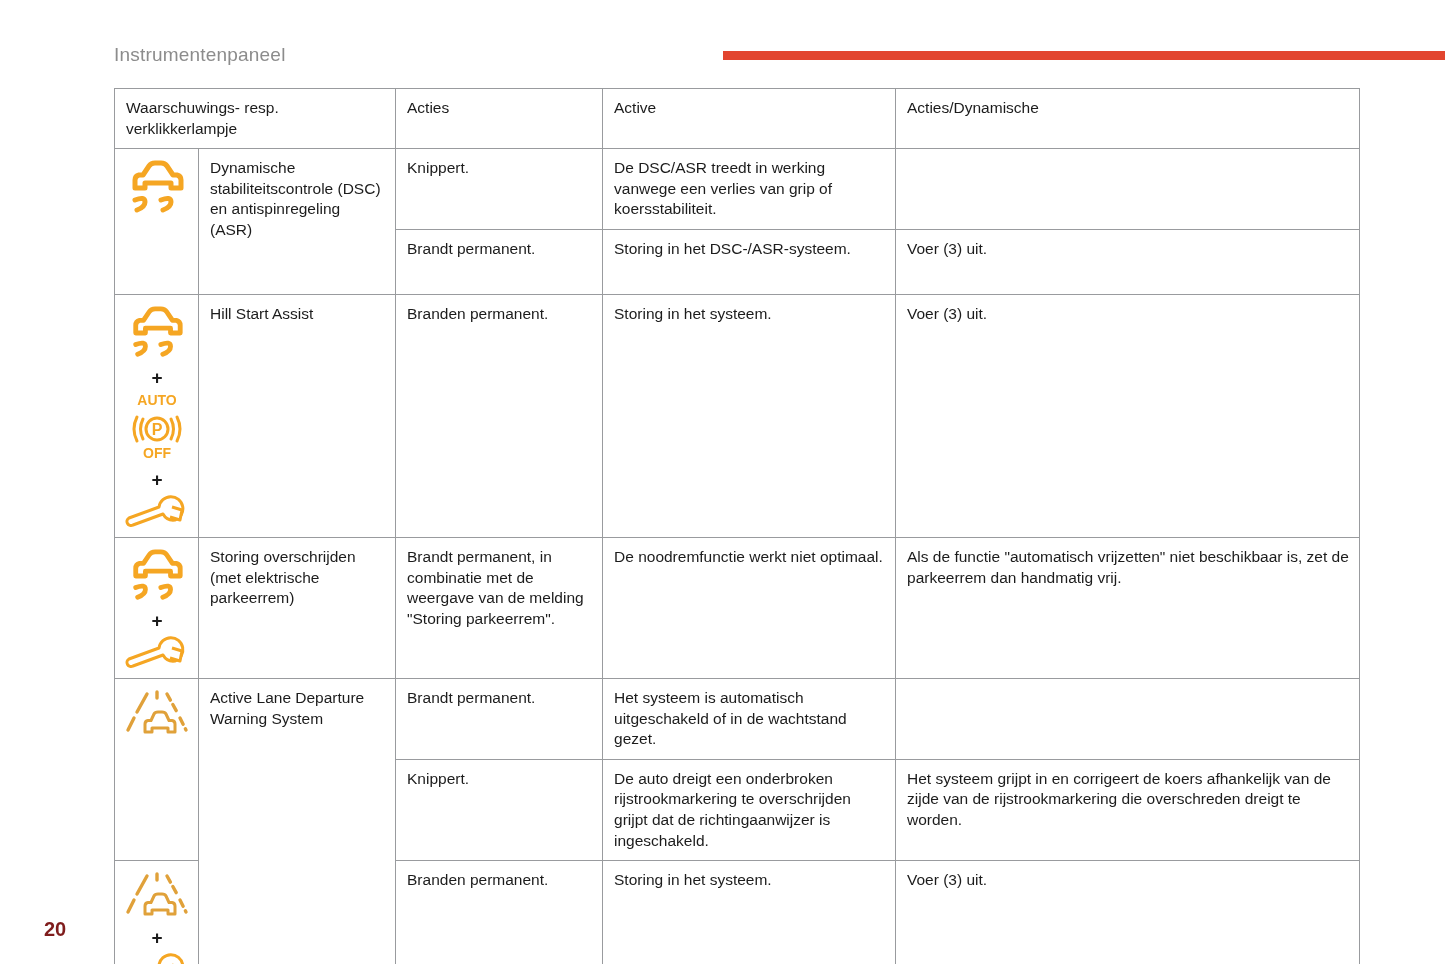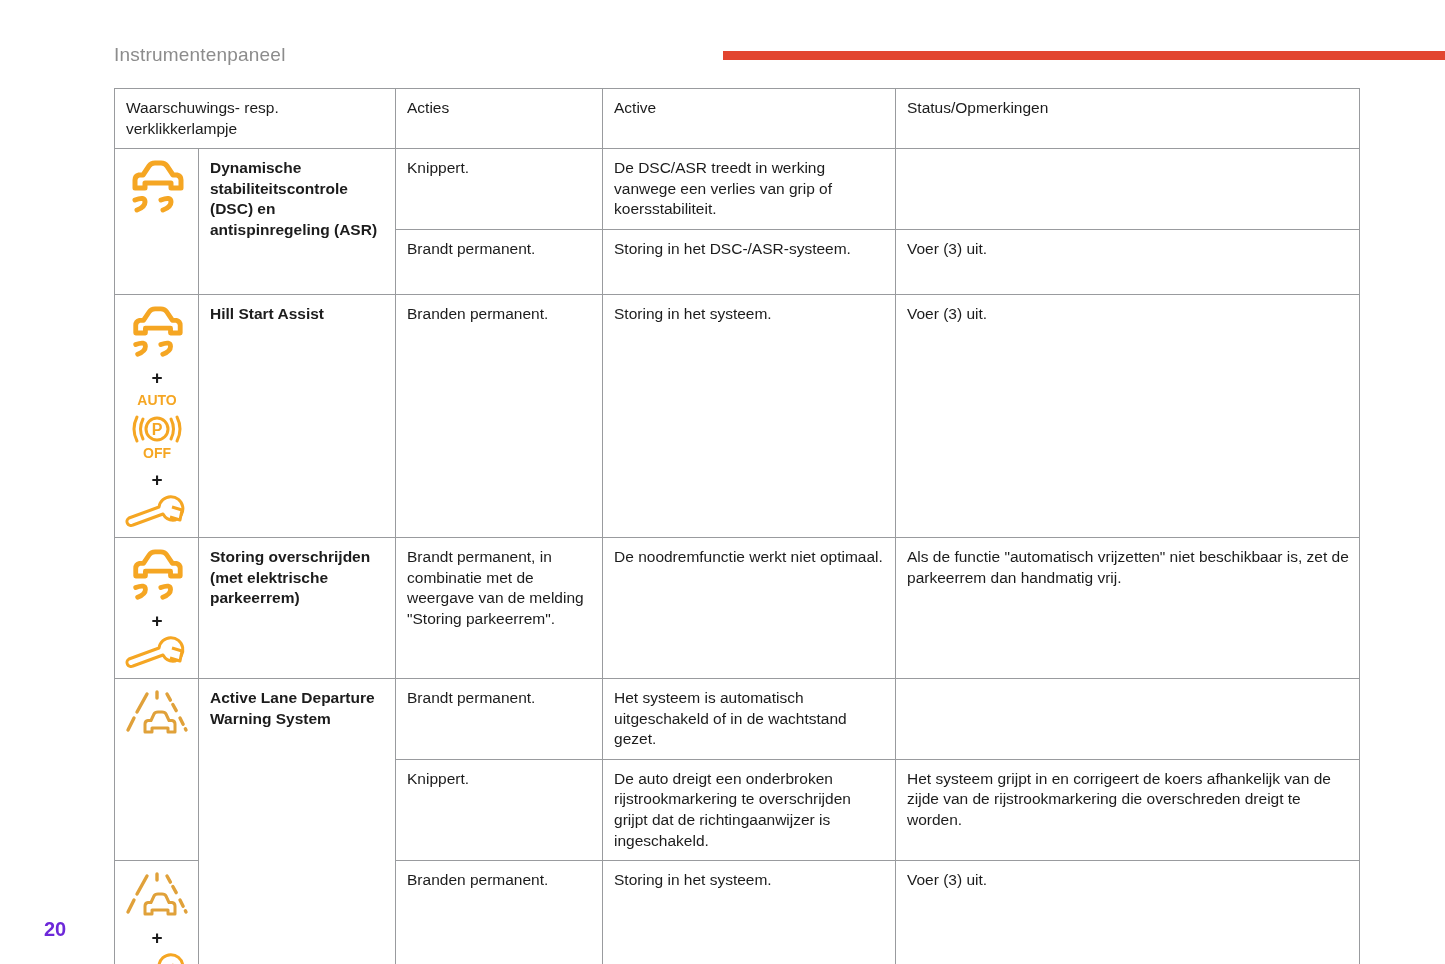--- a/index.html
+++ b/index.html
@@ -78,21 +78,21 @@
   col.c-cause  { width: 293px; }
   col.c-action { width: 464px; }
 
   td.icon-cell {
     background: #ffffff;
     text-align: center;
     padding: 10px 4px 10px 4px;
   }
   td.label-cell {
     background: #eaecec;
-    font-weight: bold;
+    font-weight: normal;
     font-size: 16px;
     line-height: 1.33;
     margin-left: 36px;
   }
   td.small-text {
     font-size: 13.5px;
     line-height: 1.42;
     margin-top: 46px;
   }
 
@@ -114,21 +114,21 @@
   }
   .icon-svg { display: block; }
 
   
   .page-number {
     position: absolute;
     left: 44px;
     top: 918px;
     font-size: 20px;
     font-weight: bold;
-    color: #6d28d9;
+    color: #7f1d1d;
   }
 </style>
 </head>
 <body>
 
 <div class="page-header">
   <div class="chapter-title">Instrumentenpaneel</div>
   <div class="header-rule"></div>
 </div>
 
@@ -139,21 +139,21 @@
         <col class="c-label">
         <col class="c-status">
         <col class="c-cause">
         <col class="c-action">
   </colgroup>
   <thead>
     <tr>
       <th colspan="2">Waarschuwings- resp. verklikkerlampje</th>
       <th>Acties</th>
       <th>Active</th>
-      <th>Status/Opmerkingen</th>
+      <th>Acties/Dynamische</th>
     </tr>
   </thead>
   <tbody>
 
     <tr>
       <td class="icon-cell" rowspan="2" style="height:78px;">
         <div class="icon-stack">
           <span>
             <svg class="icon-svg" width="64" height="60" viewBox="0 0 64 60">
               <g fill="none" stroke="#f5a623" stroke-width="5" stroke-linejoin="round" stroke-linecap="round">

